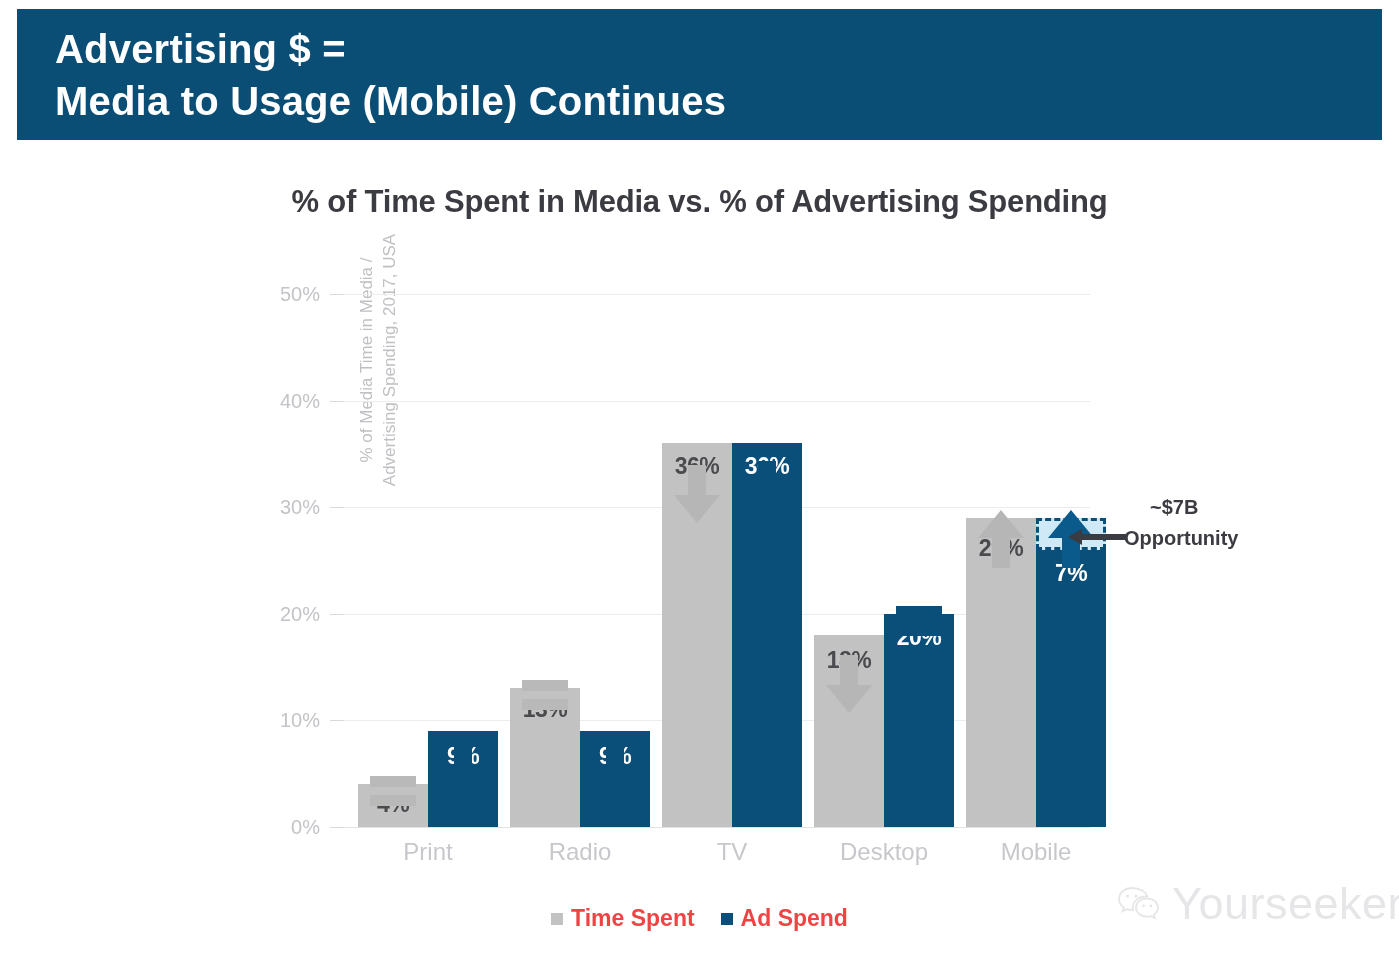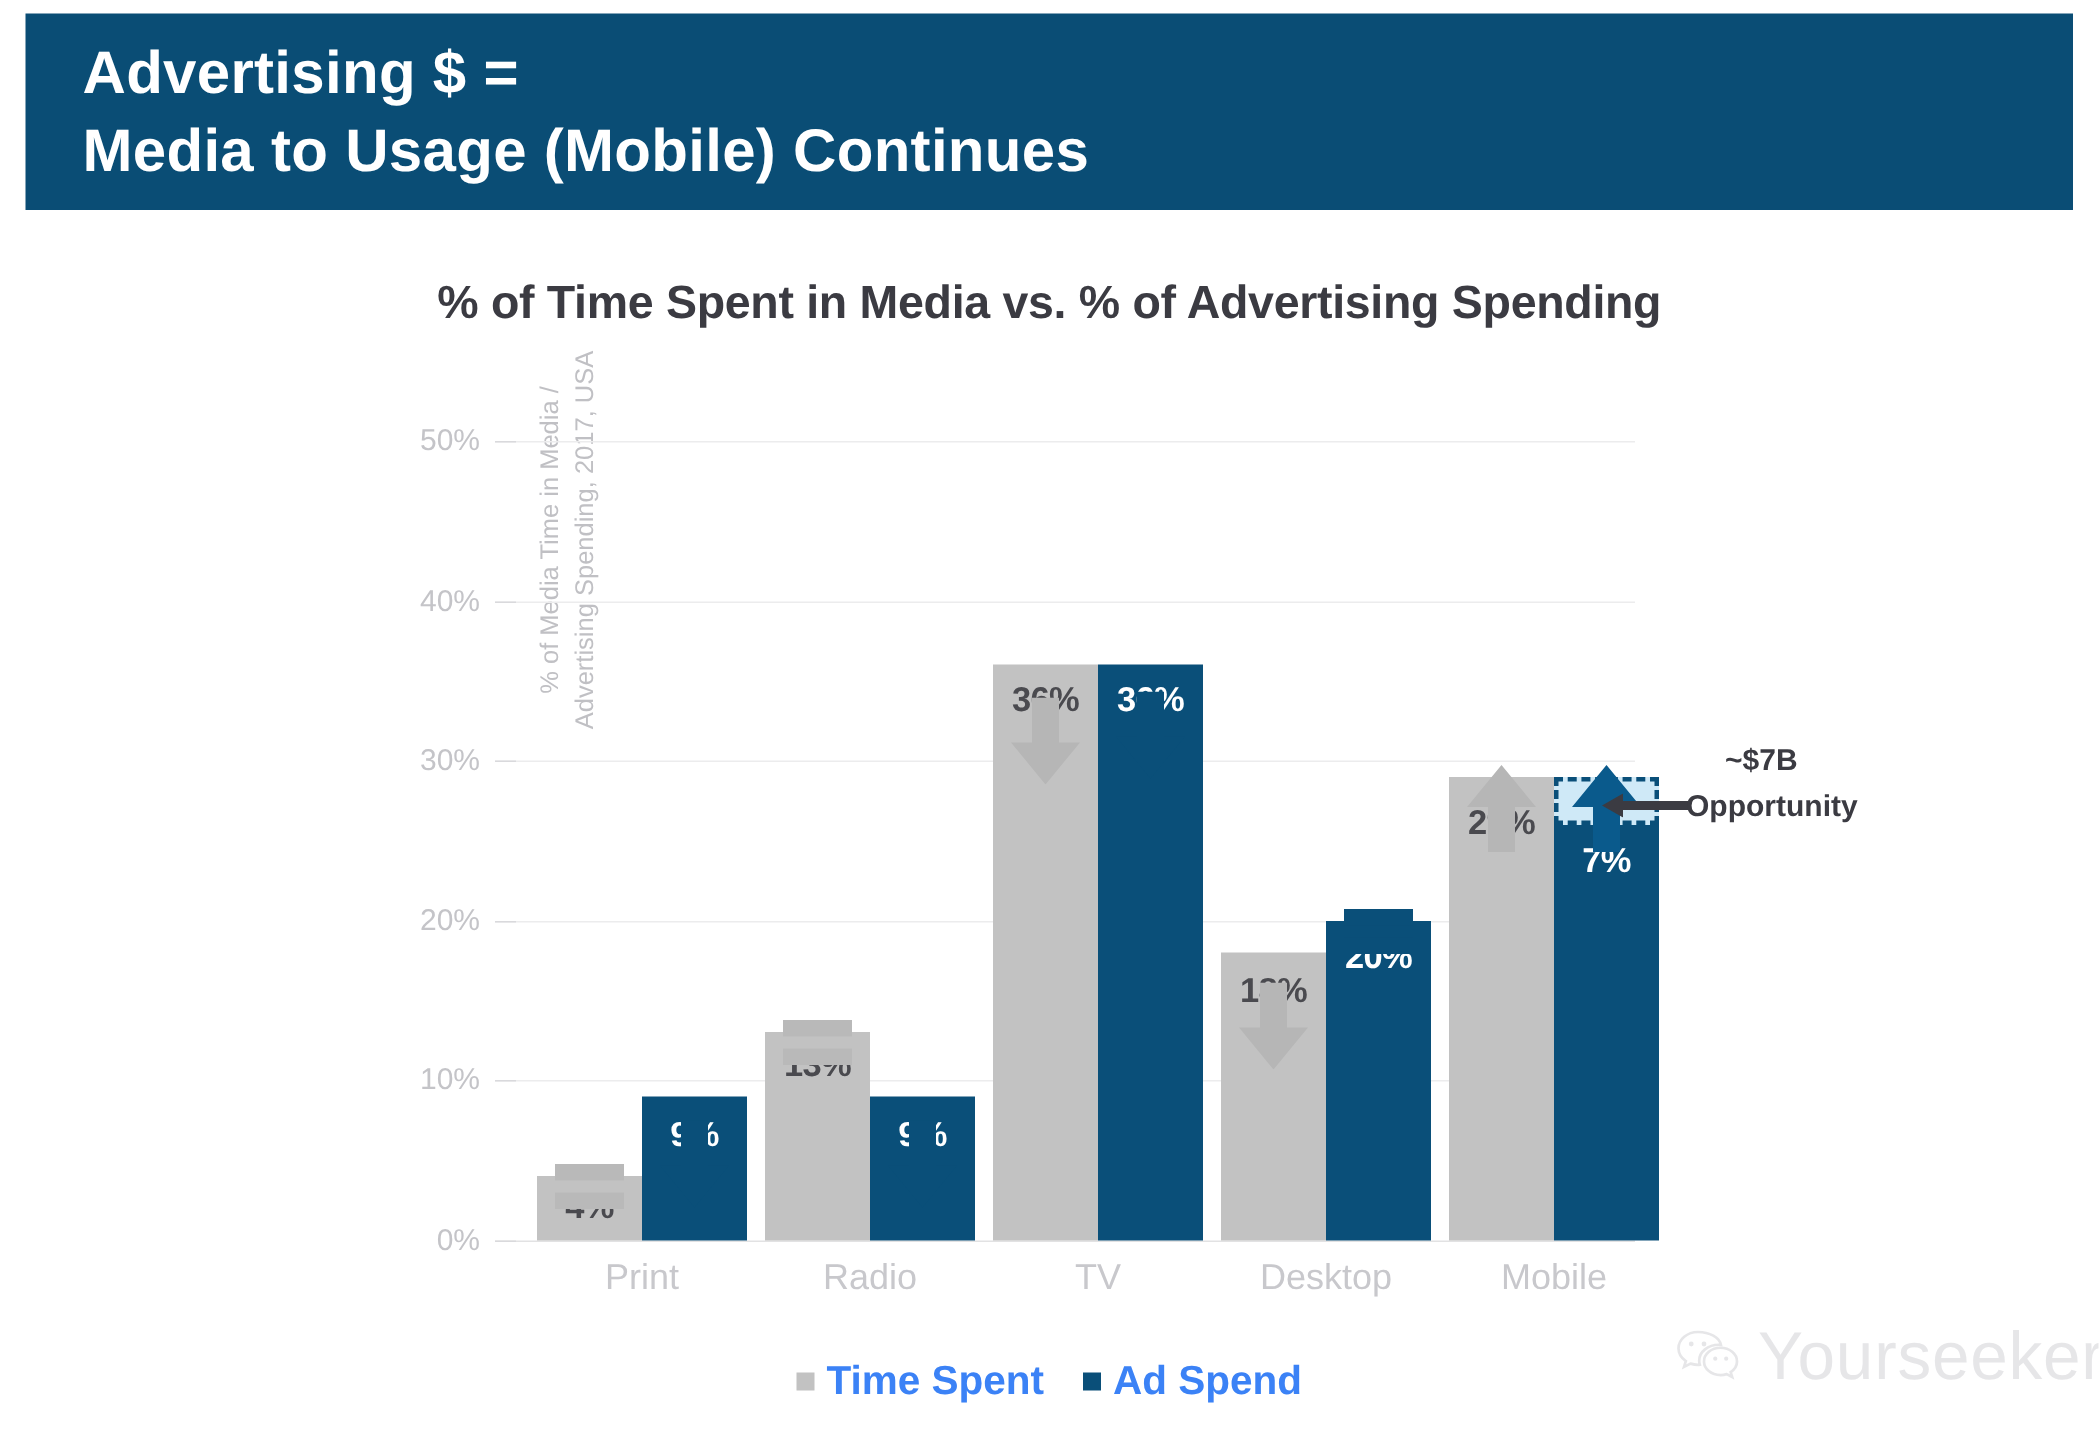--- a/index.html
+++ b/index.html
@@ -230,23 +230,23 @@
     gap: 8px;
   }
   .legend-swatch {
     width: 12px;
     height: 12px;
     display: inline-block;
   }
   .legend-swatch.time { background: #c2c2c2; }
   .legend-swatch.ad   { background: #0a4f79; }
   .legend-text {
-    font-size: 27px;
+    font-size: 23px;
     font-weight: bold;
-    color: #3b82f6;
+    color: #ef4444;
   }
 
   
   .watermark {
     position: absolute;
     left: 1118px;
     top: 878px;
     display: flex;
     align-items: center;
     gap: 10px;

